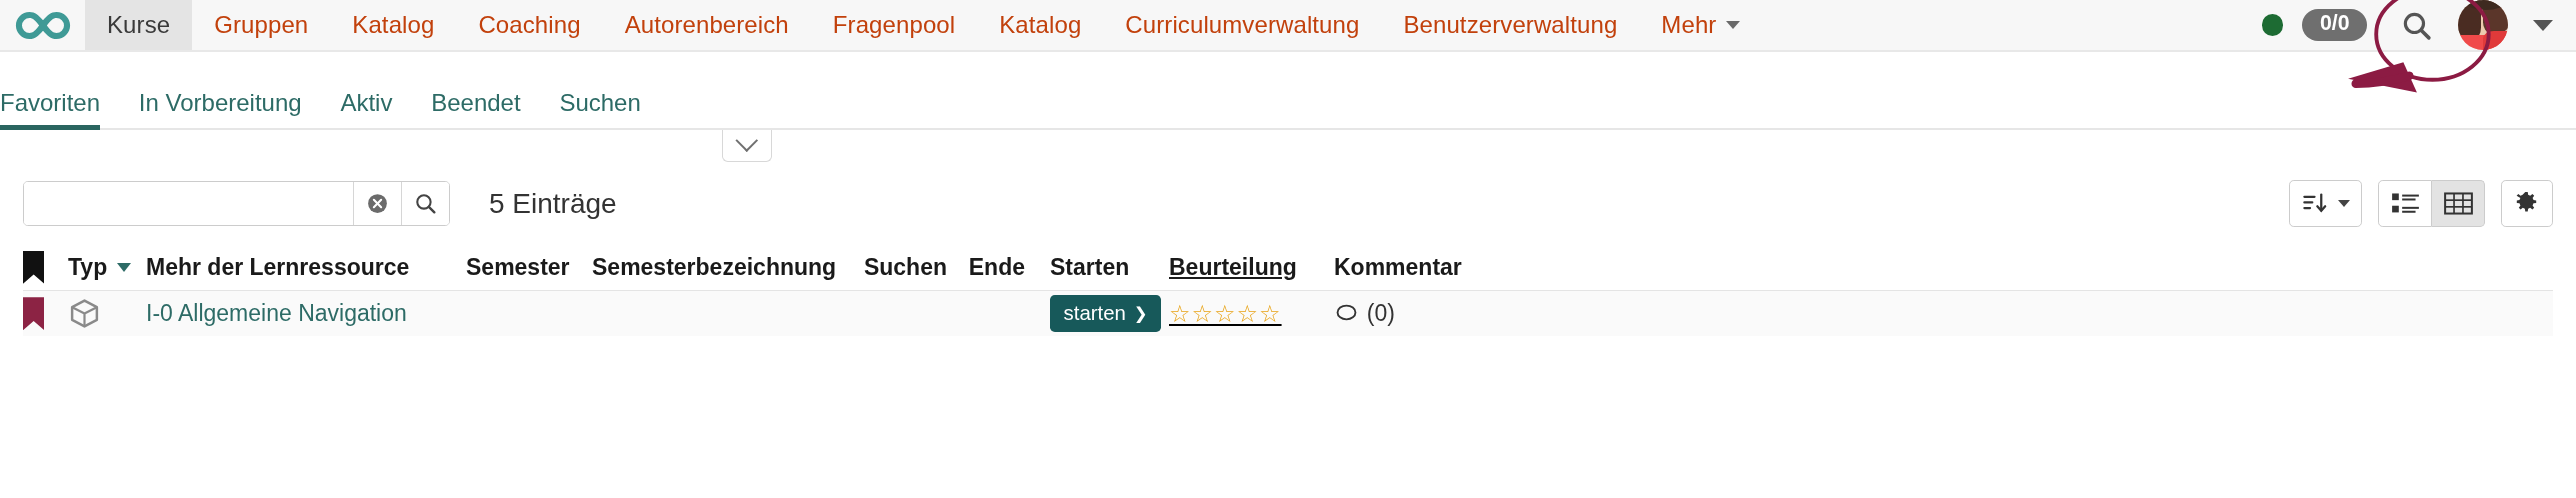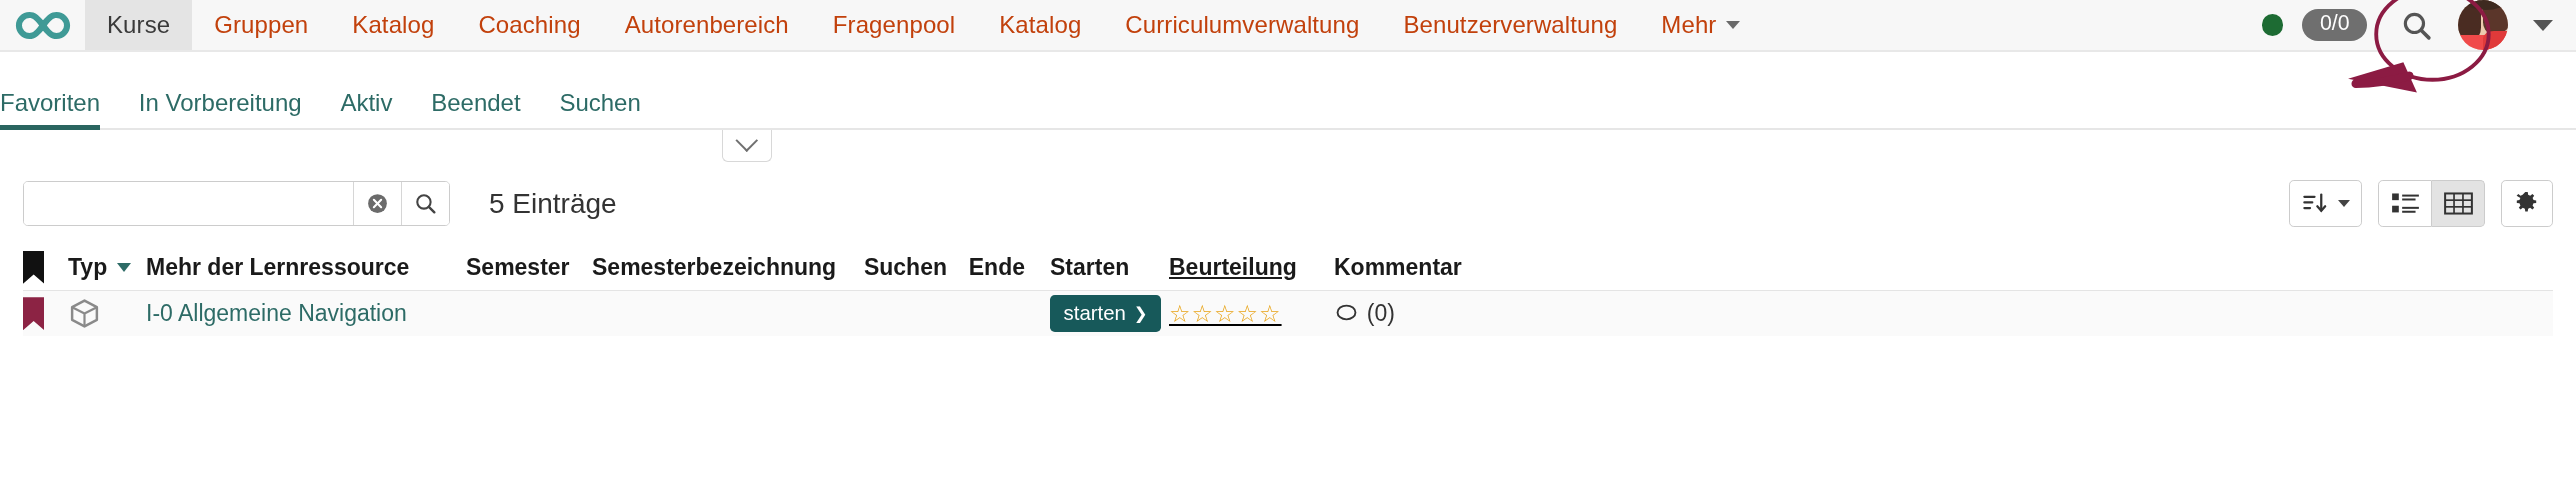--- a/index.html
+++ b/index.html
@@ -58,21 +58,21 @@
   }
   #status-dot {
     width: 21.3px; height: 21.3px; border-radius: 50%;
     background: #1d6b33;
     margin-right: 19.4px;
   }
   #assess-badge {
     background: #6f6f6f;
     color: #fff;
     font-size: 21.3px;
-    font-weight: normal;
+    font-weight: bold;
     border-radius: 19.4px;
     padding: 4.8px 17.5px 6.8px 17.5px;
     line-height: 1;
     margin-right: 33px;
     cursor: pointer;
   }
   #search-btn {
     margin-right: 25px;
     cursor: pointer;
     display: flex; align-items: center;

